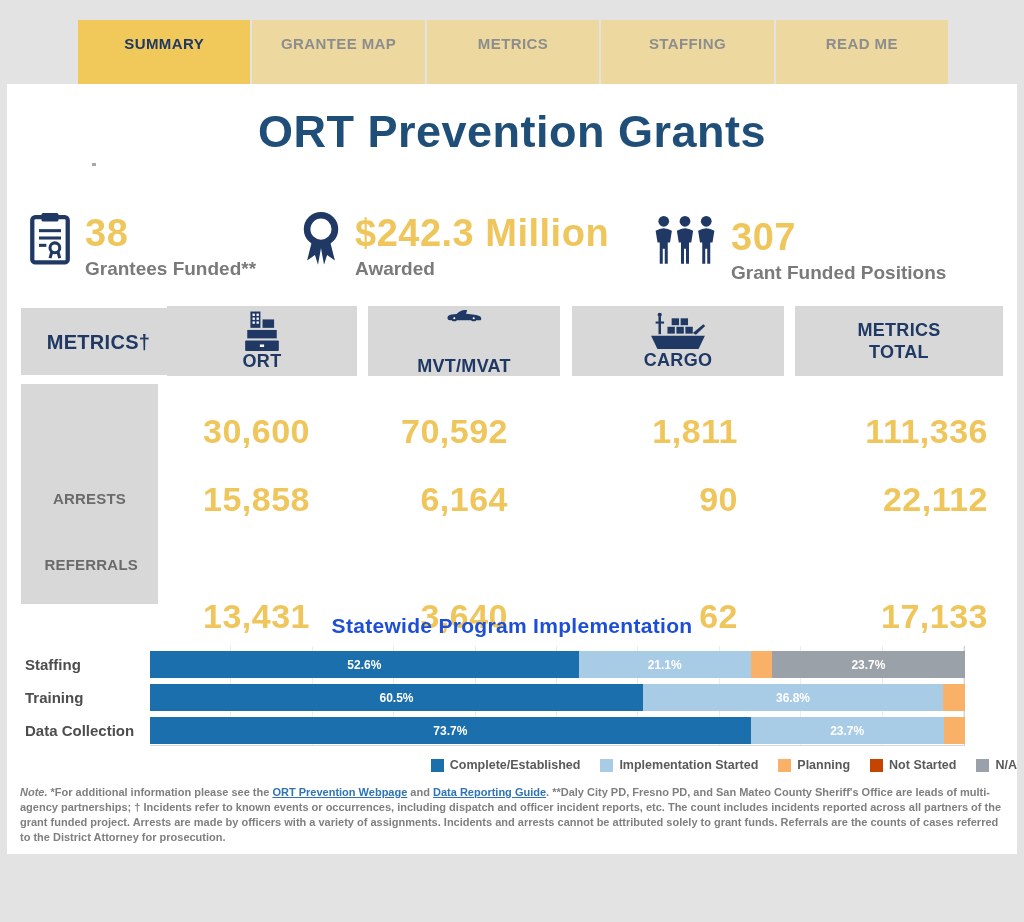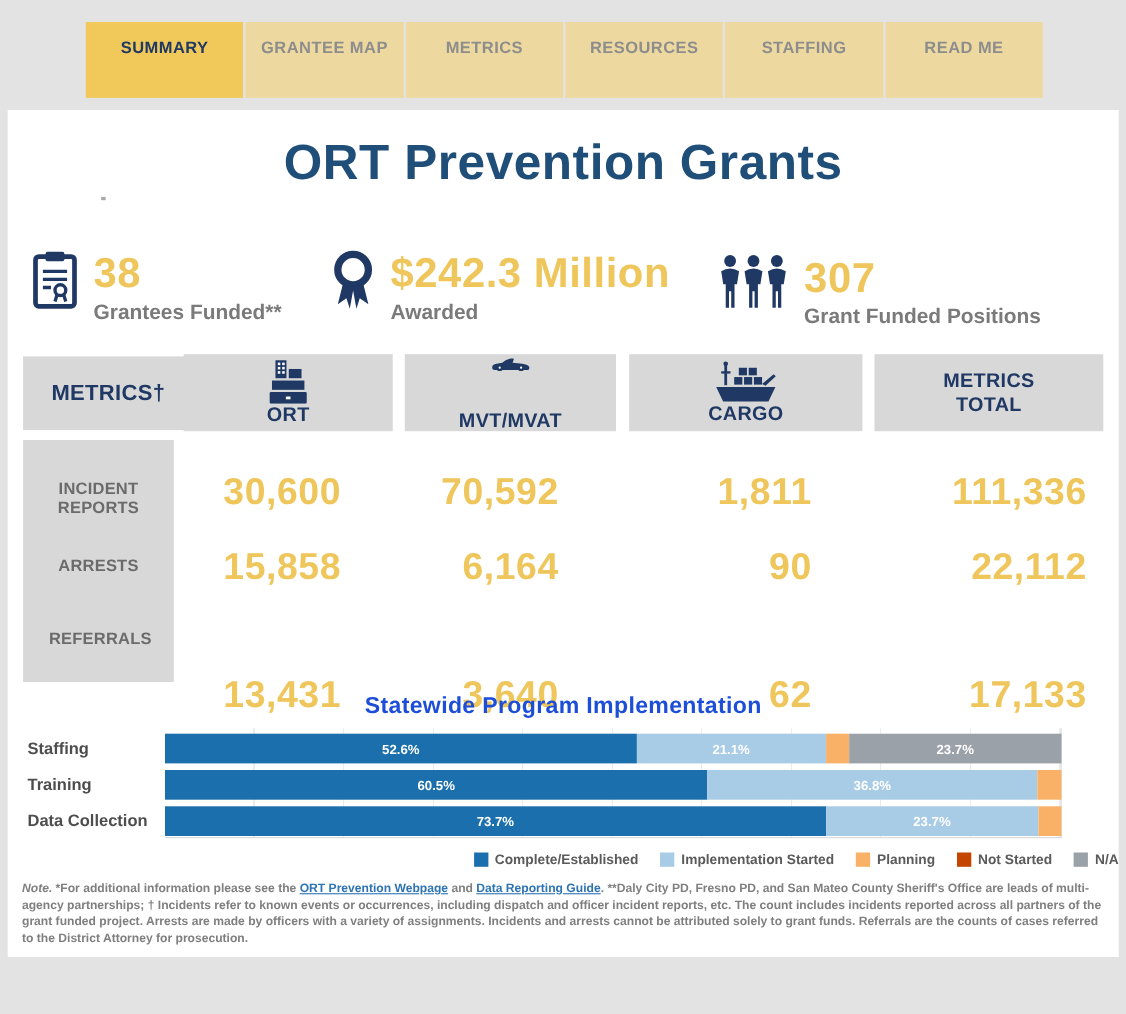--- a/index.html
+++ b/index.html
@@ -6,21 +6,21 @@
   html,body { width:1024px; height:922px; overflow:hidden; }
   body { background:#E3E3E3; font-family:"Liberation Sans","DejaVu Sans",sans-serif; position:relative; }
 
   
   .tabbar { position:absolute; left:78px; top:20px; width:870px; height:69px; display:flex; gap:2px; }
   .tab { flex:1; background:#EDD9A0; color:#8D8D8D; font-size:15px; font-weight:bold;
          letter-spacing:.4px; text-align:center; padding-top:15px; cursor:pointer; }
   .tab.active { background:#F1C85A; color:#1F3864; }
 
   
-  .panel { position:absolute; left:7px; top:100px; width:1010px; height:770px; background:#FFFFFF;padding-left:19px; }
+  .panel { position:absolute; left:7px; top:84px; width:1010px; height:770px; background:#FFFFFF;padding-left:19px; }
 
   .title { position:absolute; left:0; top:22px; width:100%; text-align:center;
            font-size:45px; font-weight:bold; color:#1F4E79; letter-spacing:.5px; }
 
   .stray { position:absolute; left:85px; top:79px; width:4px; height:3px; background:#A9A9A9; }
 
   
   .stat { position:absolute; display:flex; gap:13px; align-items:flex-start; }
   .stat svg { flex:0 0 auto; }
   .stat-value { font-size:38px; font-weight:bold; color:#EFC65C; line-height:44px; letter-spacing:.5px; }
@@ -82,21 +82,20 @@
 
   .icon-navy { fill:#1F3864; stroke:none; }
 </style>
 </head>
 <body>
 
 <nav class="tabbar">
   <div class="tab active">SUMMARY</div>
   <div class="tab">GRANTEE MAP</div>
   <div class="tab">METRICS</div>
-  <div class="tab">RESOURCES</div>
   <div class="tab">STAFFING</div>
   <div class="tab">READ ME</div>
 </nav>
 
 <main class="panel">
 
   <h1 class="title">ORT Prevention Grants</h1>
   <div class="stray"></div>
 
   <div class="stat" id="stat-1">
@@ -192,21 +191,20 @@
         <path d="M42 20 L52 11.5 L53.8 13.2 L45 21.5 Z"></path>
       </g>
     </svg>
     <div class="hlabel">CARGO</div>
   </div>
   <div class="hcell" id="hc-4">
     <div class="hlabel">METRICS TOTAL</div>
   </div>
 
   <div class="rowblock">
-    <div class="rowlab" id="rl-0"><span>INCIDENT REPORTS</span></div>
     <div class="rowlab" id="rl-1"><span>ARRESTS</span></div>
     <div class="rowlab" id="rl-2"><span>REFERRALS</span></div>
   </div>
 
   <div class="val vc1 vr1">30,600</div>
   <div class="val vc2 vr1">70,592</div>
   <div class="val vc3 vr1">1,811</div>
   <div class="val vc4 vr1">111,336</div>
   <div class="val vc1 vr2">15,858</div>
   <div class="val vc2 vr2">6,164</div>

